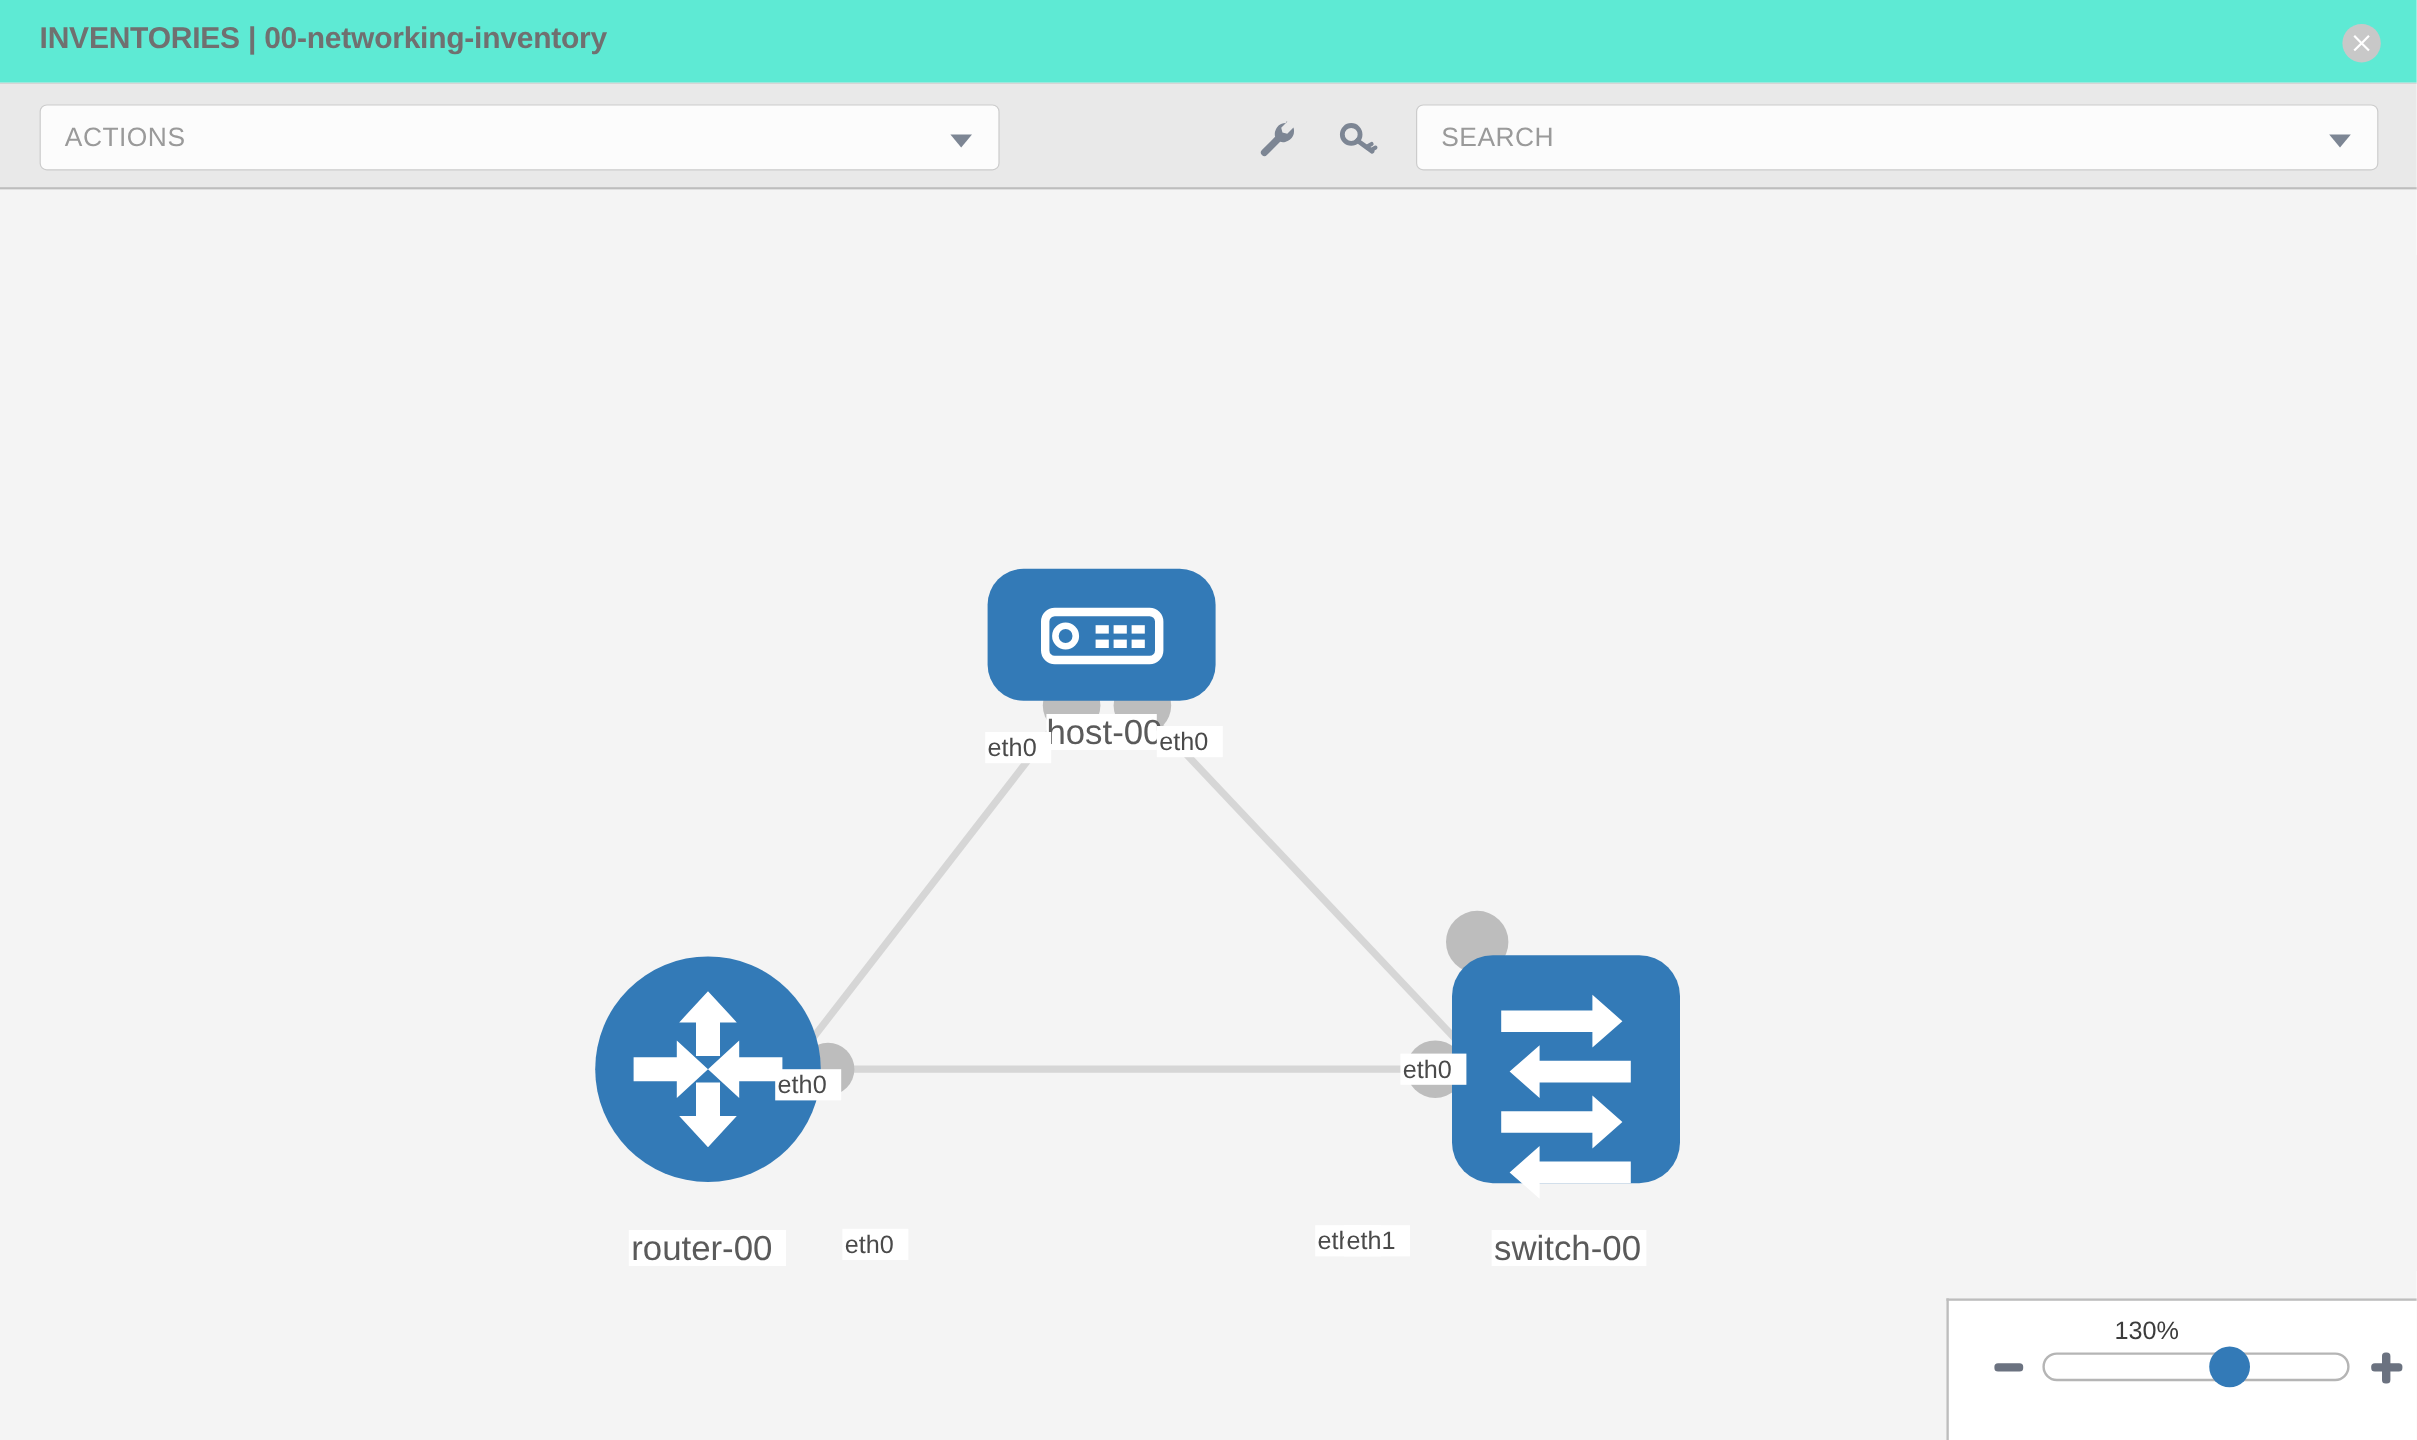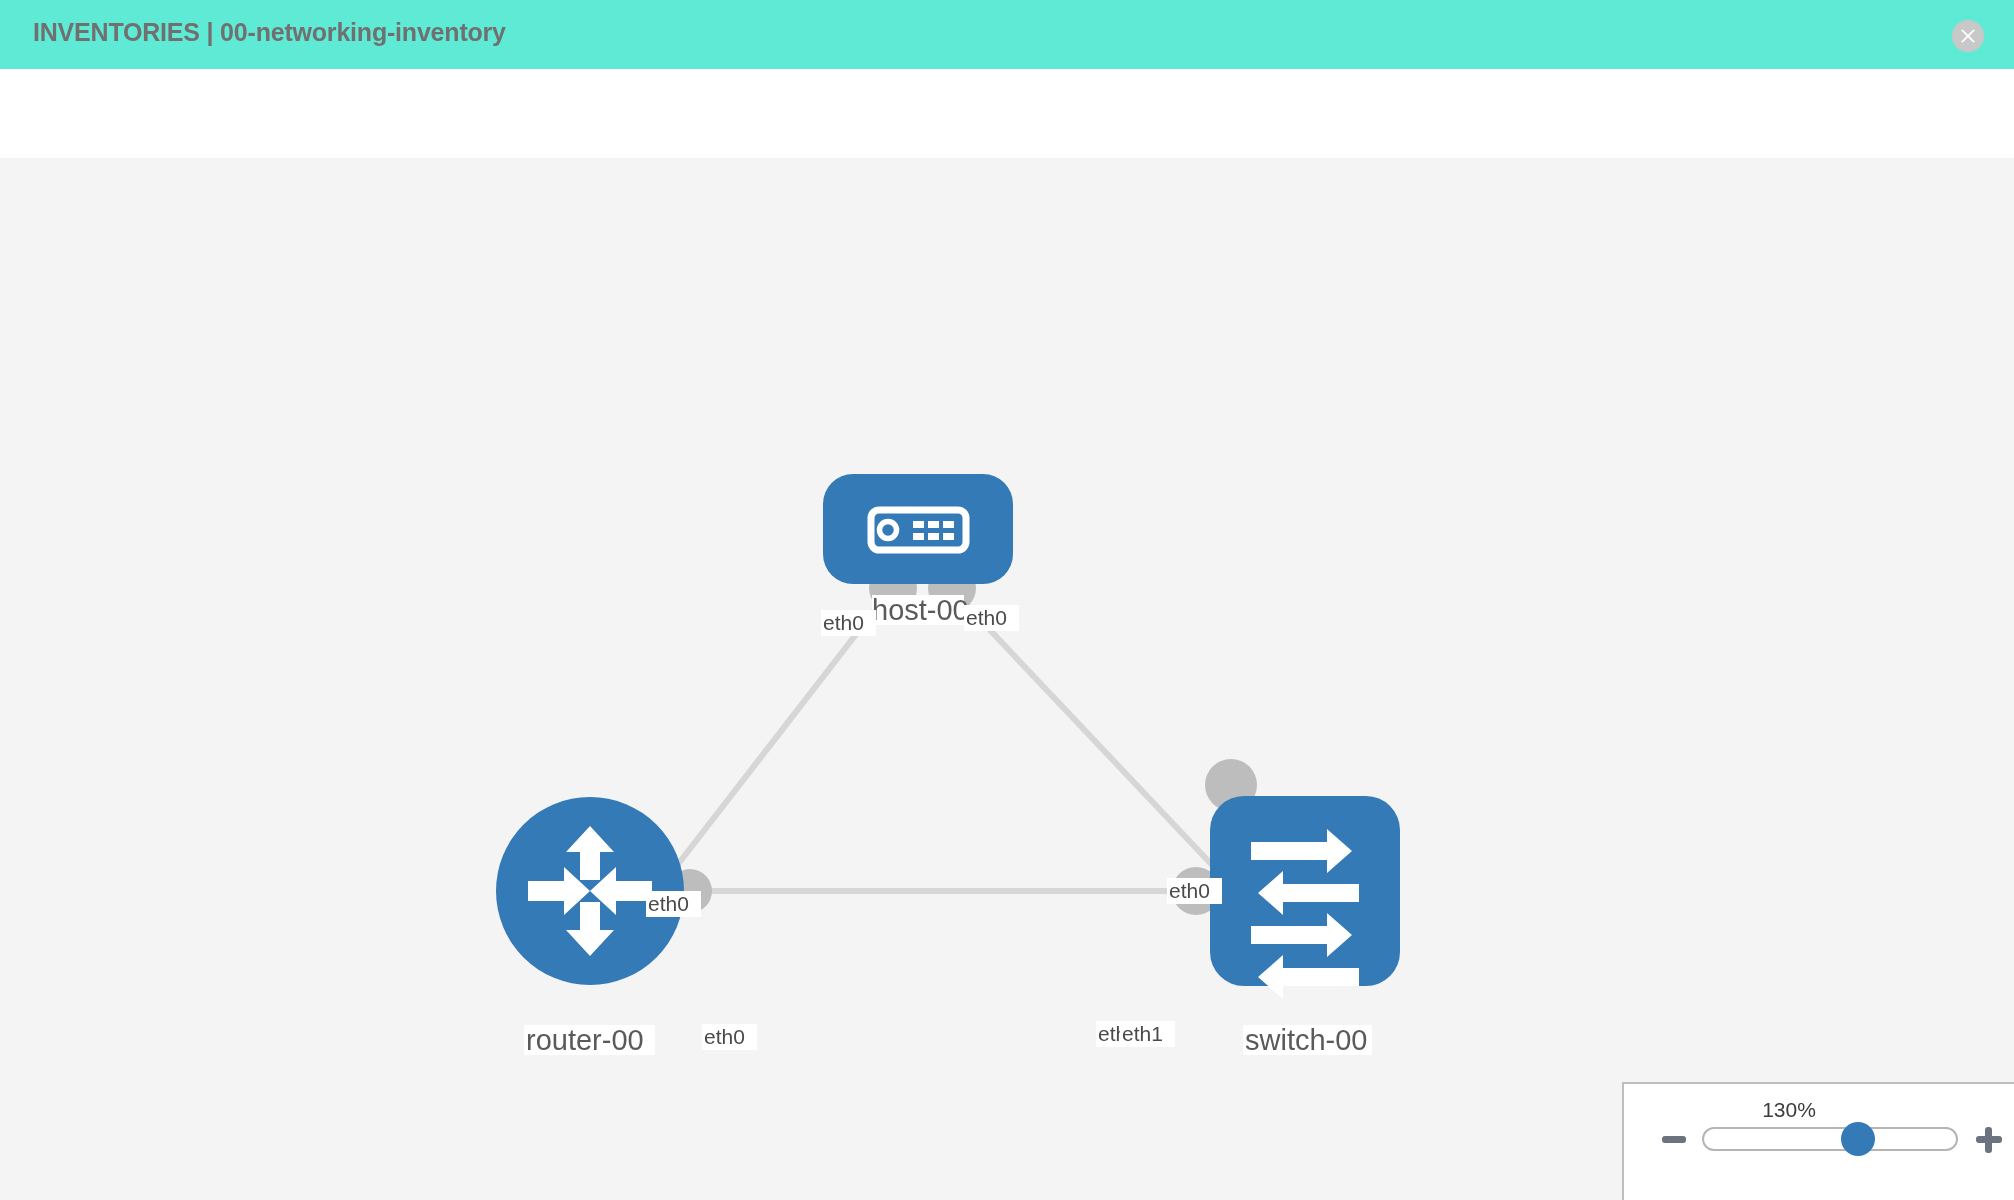--- a/index.html
+++ b/index.html
@@ -252,20 +252,48 @@
   <div id="header">
     <div id="page-title">INVENTORIES | 00-networking-inventory</div>
 
     <div id="close-btn">
       <svg width="32" height="32" viewBox="0 0 32 32" aria-hidden="true">
         <path d="M10.5 9.2 L16 14.7 L21.5 9.2 L22.8 10.5 L17.3 16 L22.8 21.5 L21.5 22.8 L16 17.3 L10.5 22.8 L9.2 21.5 L14.7 16 L9.2 10.5 Z" fill="#ffffff"></path>
       </svg>
     </div>
   </div>
 
+  <div id="toolbar">
+
+    <div id="actions-select">
+      <span id="actions-label">ACTIONS</span>
+      <span class="caret"></span>
+    </div>
+
+    <div id="wrench-icon" class="tool-icon">
+      <svg width="40" height="40" viewBox="0 0 40 40" aria-hidden="true">
+        <path d="M27.6 6.4 a9.3 9.3 0 0 0 -9.0 11.6 L7.6 29.0 a3.0 3.0 0 0 0 0 4.2 a3.0 3.0 0 0 0 4.2 0 L22.8 22.2 a9.3 9.3 0 0 0 11.6 -9.0 a9.3 9.3 0 0 0 -0.5 -3.0 l-5.2 5.2 l-4.0 -1.0 l-1.0 -4.0 l5.2 -5.2 a9.3 9.3 0 0 0 -1.3 0.2 Z" fill="#7d8694"></path>
+      </svg>
+    </div>
+
+    <div id="key-icon" class="tool-icon">
+      <svg width="40" height="40" viewBox="0 0 40 40" aria-hidden="true">
+        <circle cx="14" cy="16" r="7.4" fill="none" stroke="#7d8694" stroke-width="4"></circle>
+        <path d="M19.2 21.2 L31.5 30.0" stroke="#7d8694" stroke-width="4" stroke-linecap="round" fill="none"></path>
+        <path d="M27.0 26.3 L31.0 24.0" stroke="#7d8694" stroke-width="3.4" stroke-linecap="round" fill="none"></path>
+        <path d="M30.6 29.0 L34.2 27.0" stroke="#7d8694" stroke-width="3.4" stroke-linecap="round" fill="none"></path>
+      </svg>
+    </div>
+
+    <div id="search-box">
+      <span id="search-placeholder">SEARCH</span>
+      <input id="search-input-field" type="text" value="" style="">
+      <span class="caret"></span>
+    </div>
+  </div>
 
   <div id="canvas">
     <svg id="topology-svg" viewBox="0 0 2014 1042">
 
       <g>
         <line class="link-line" x1="888" y1="435" x2="648" y2="745"></line>
         <line class="link-line" x1="955" y1="435" x2="1248" y2="745"></line>
         <line class="link-line" x1="660" y1="733" x2="1250" y2="733"></line>
       </g>
 

